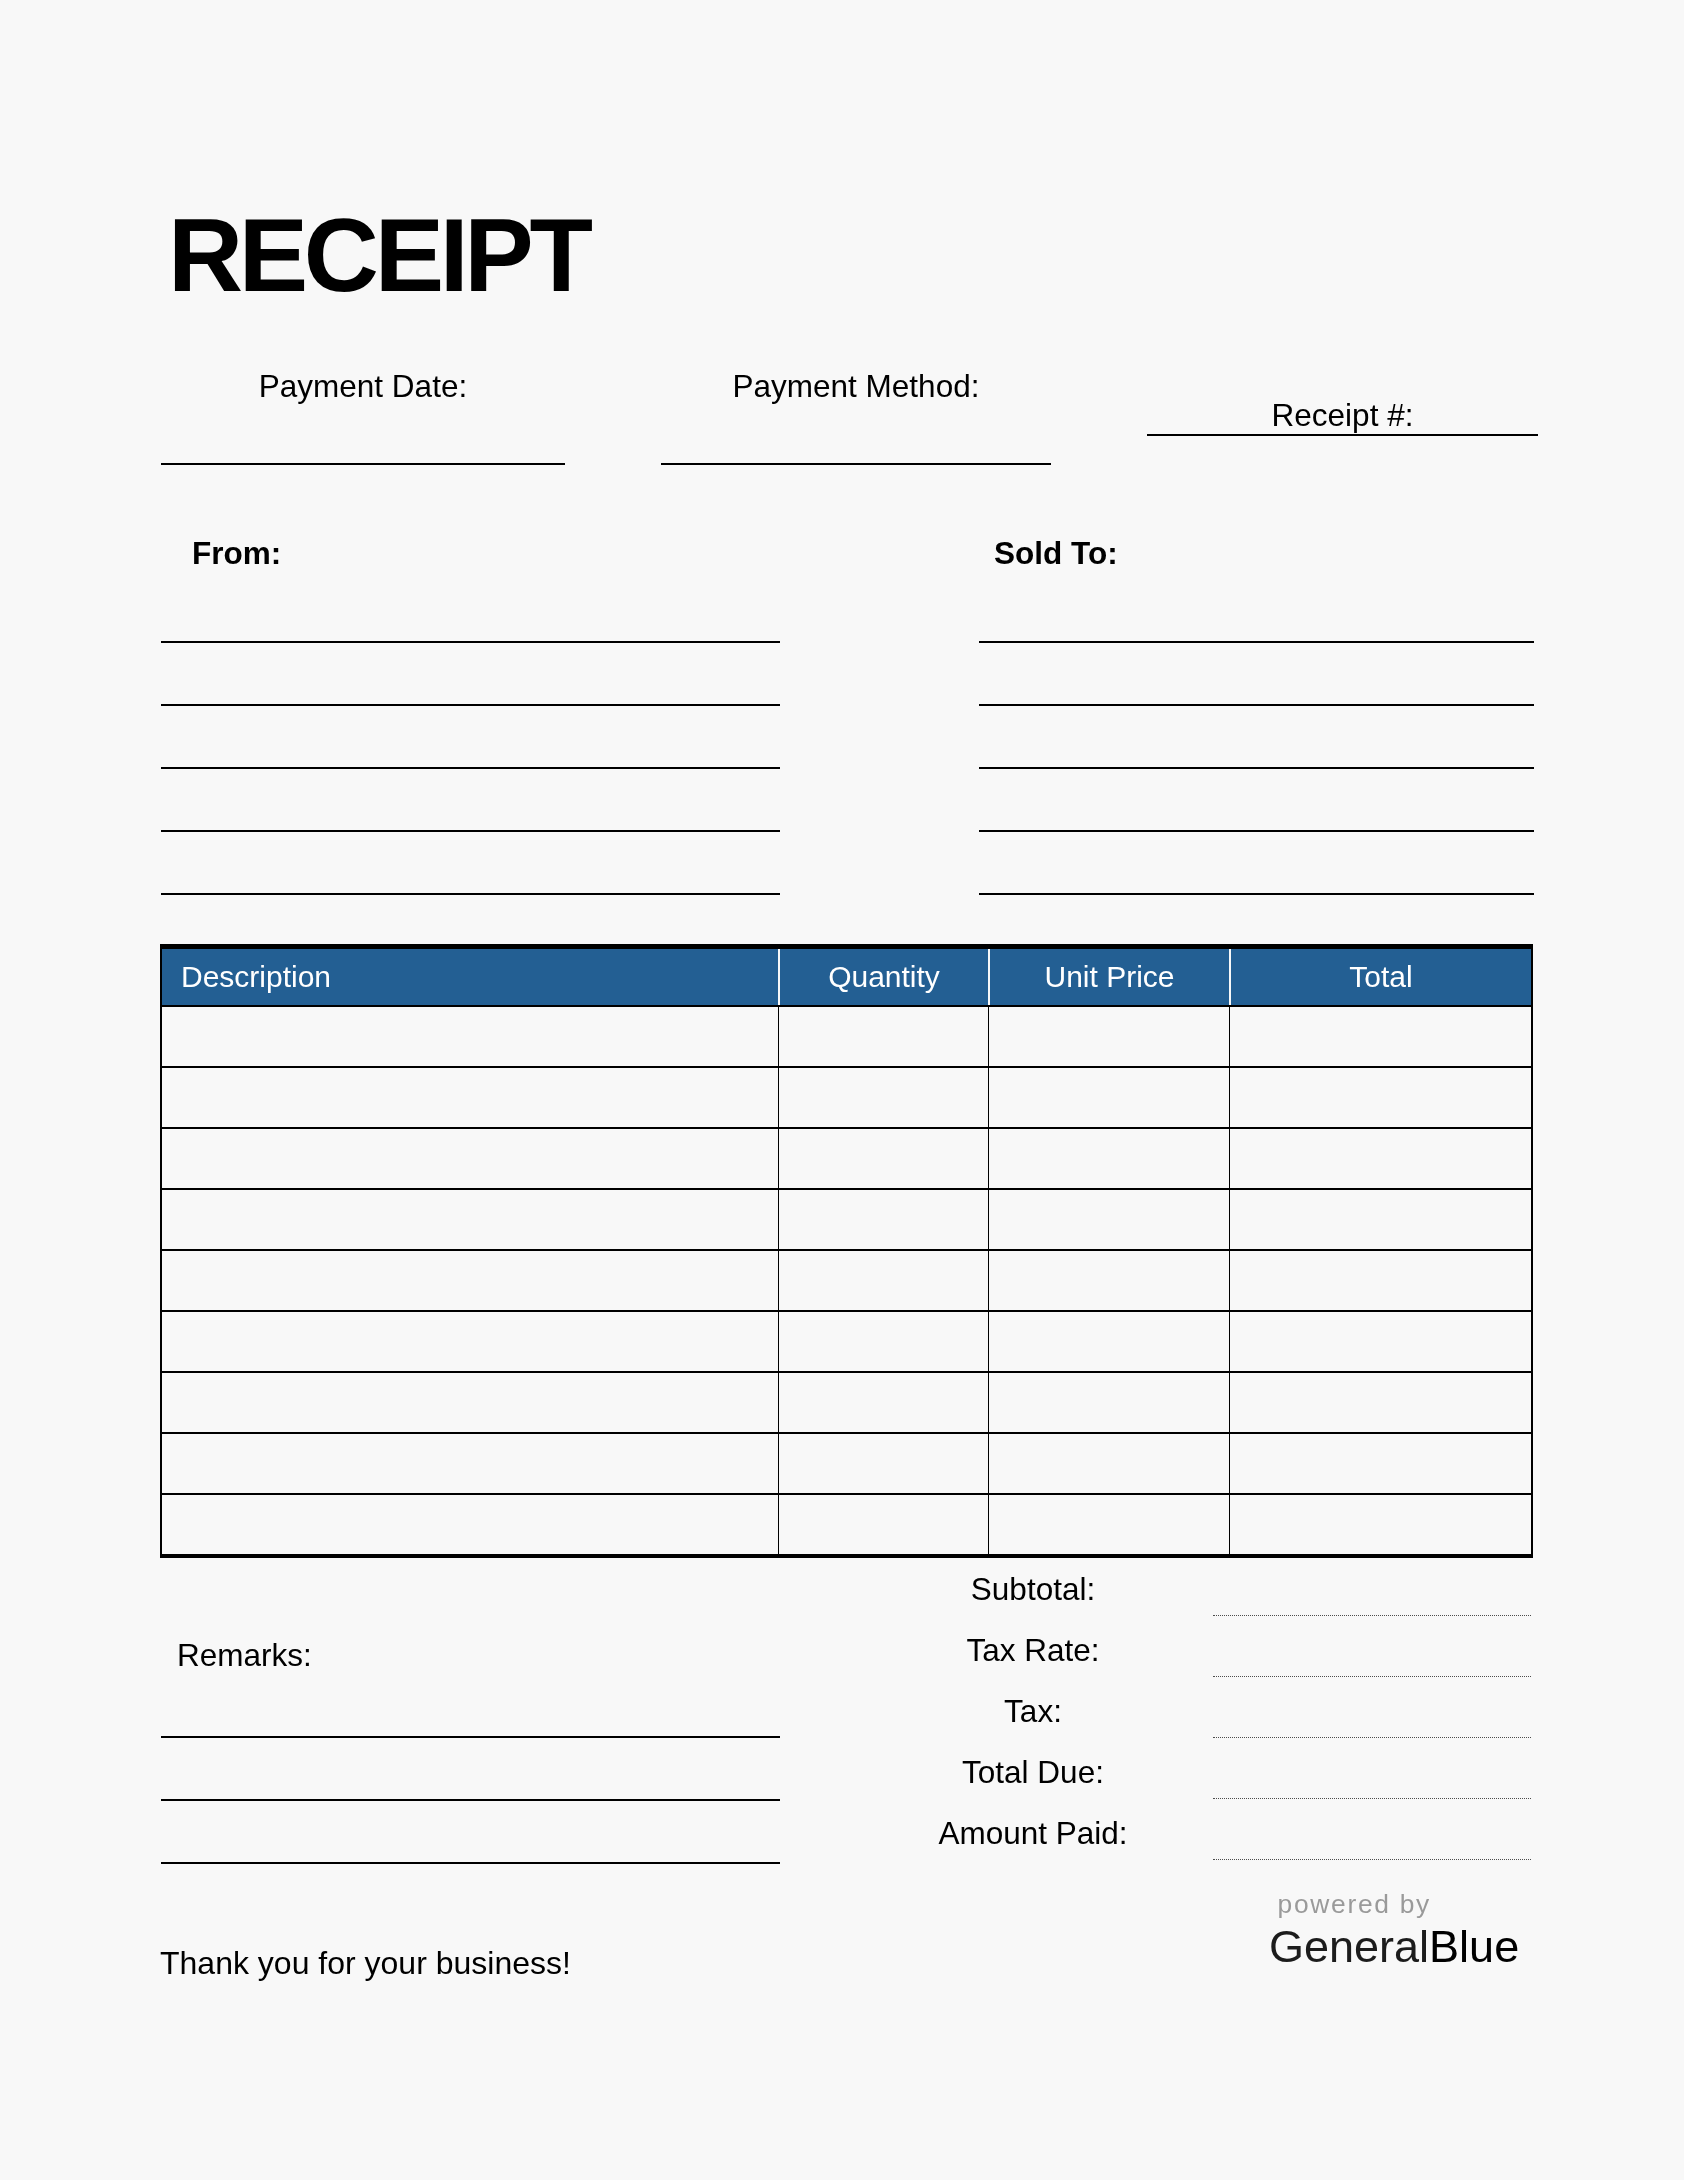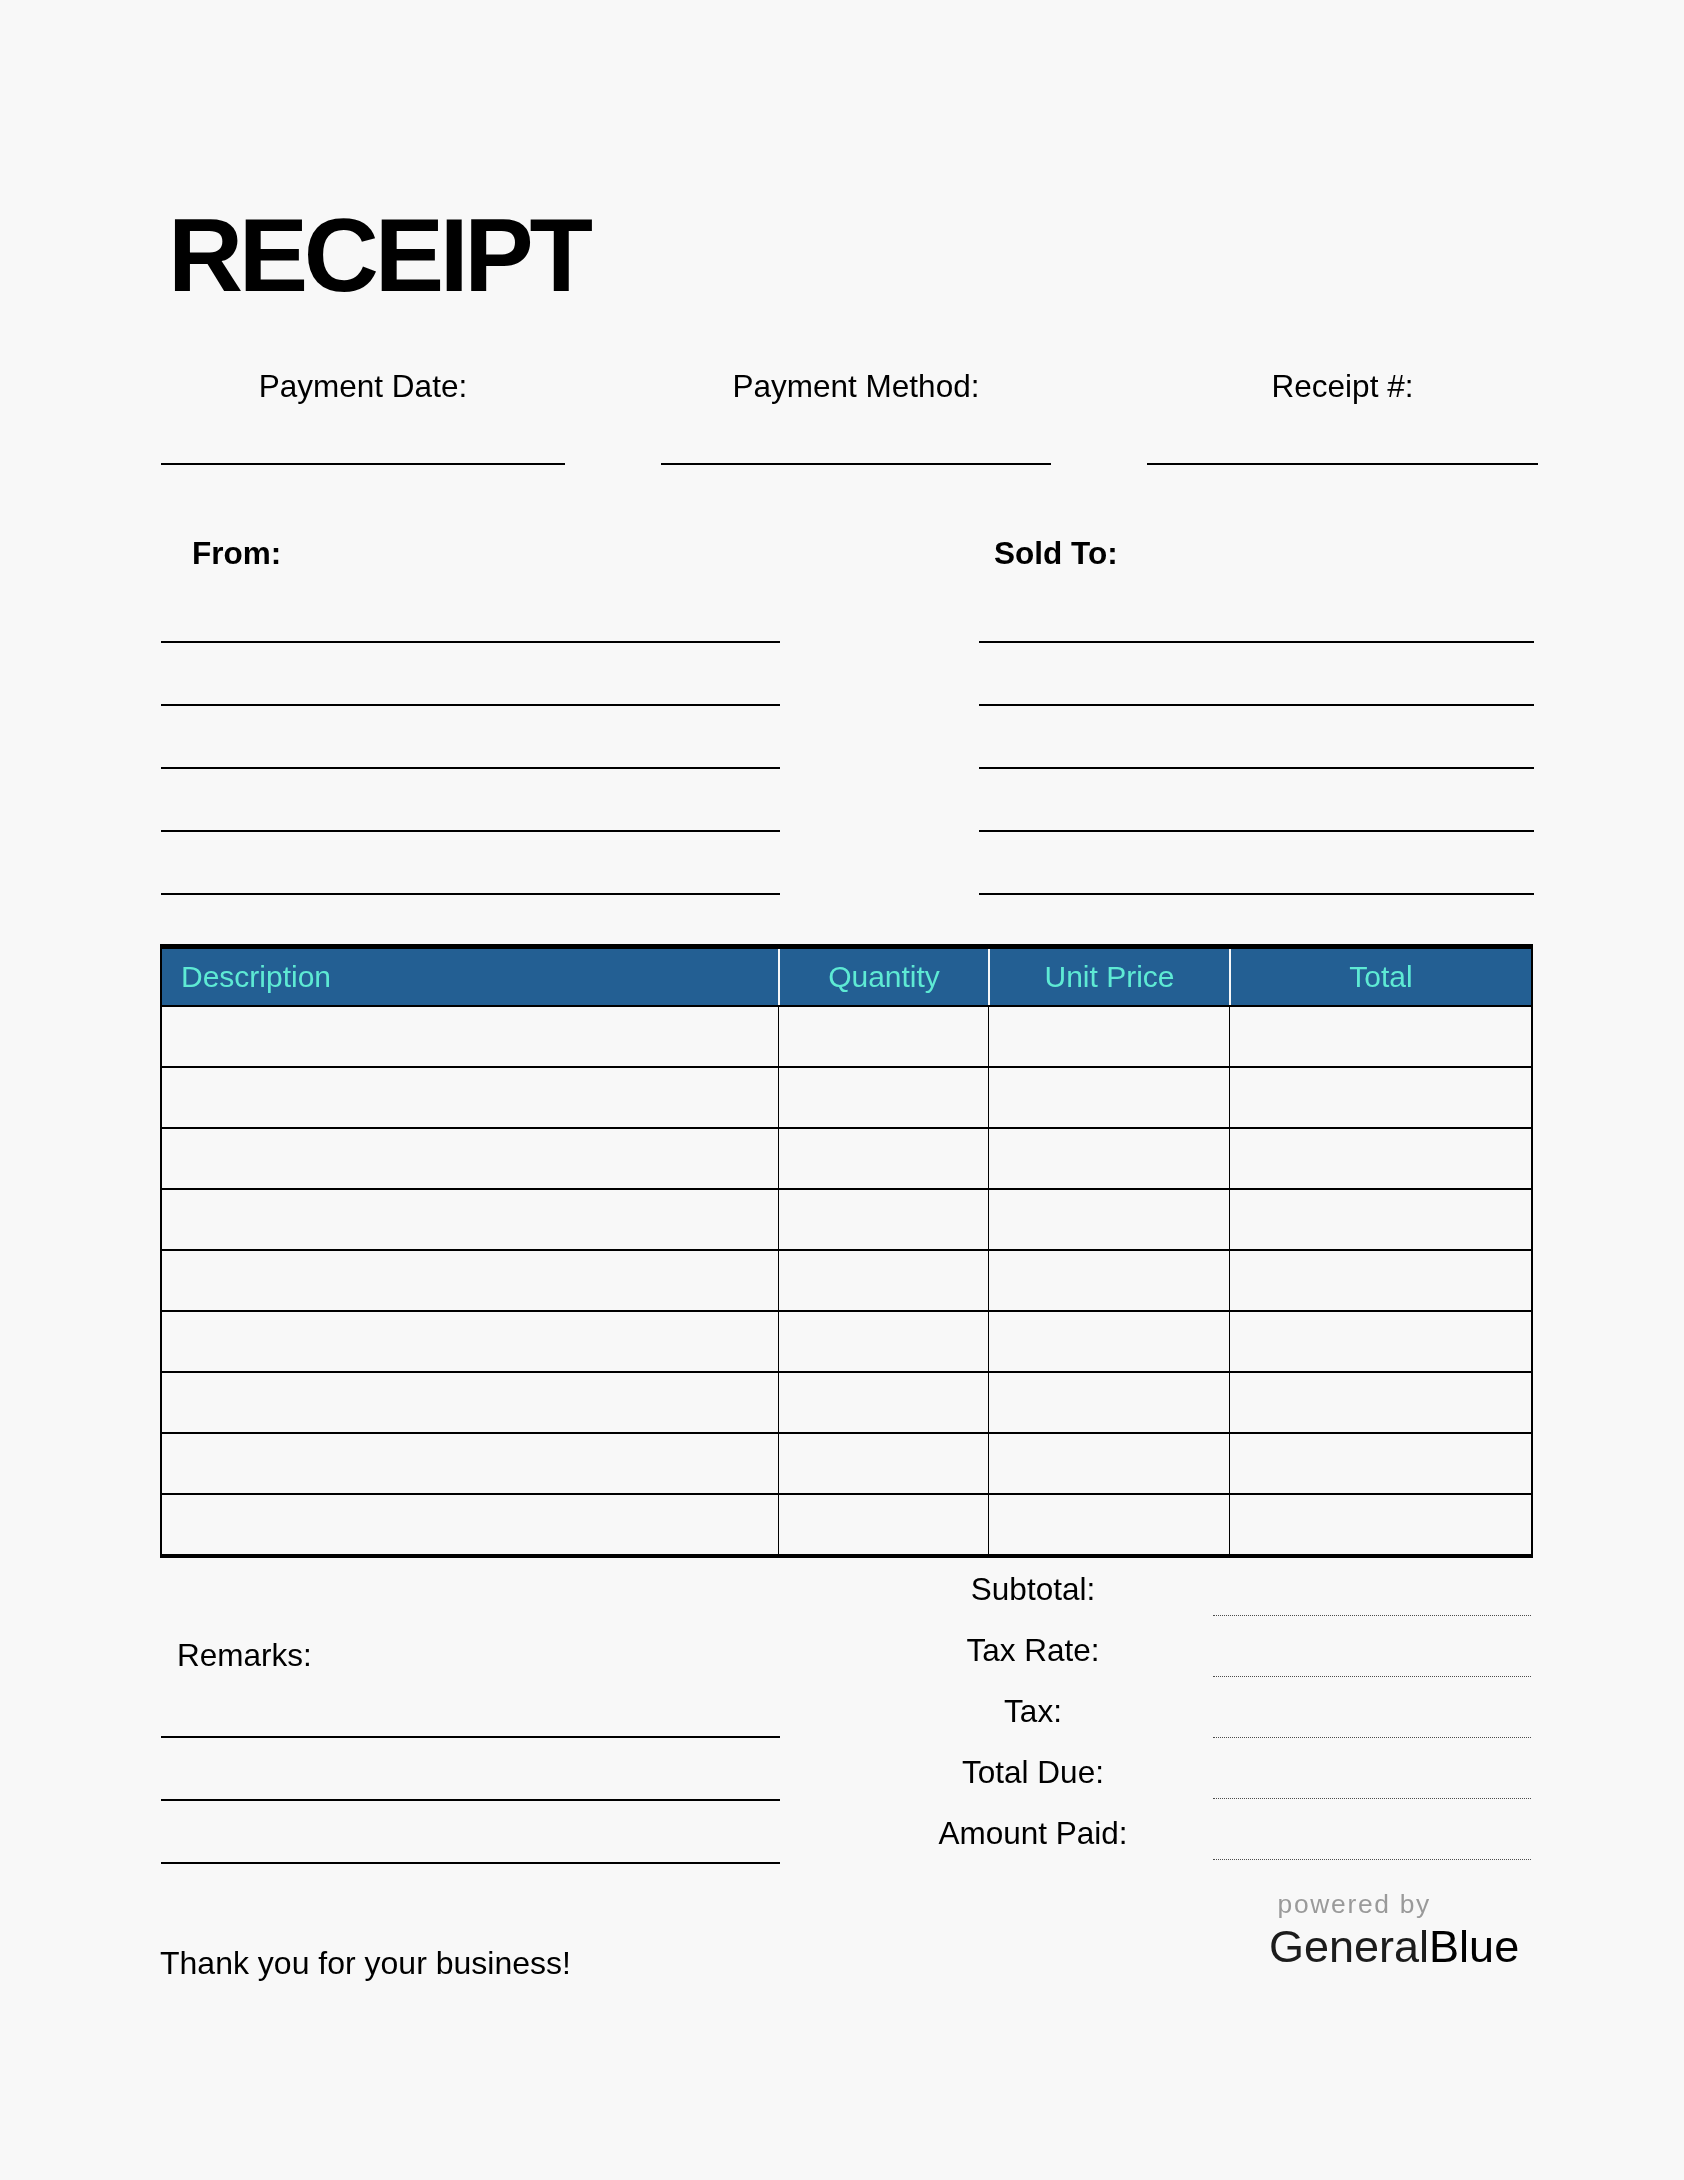--- a/index.html
+++ b/index.html
@@ -18,21 +18,21 @@
     line-height:1;
   }
   
   .fields-row{
     position:absolute;left:161px;top:358px;width:1377px;height:107px;
     display:flex;justify-content:space-between;gap:19px;
   }
   .field{display:flex;flex-direction:column;justify-content:space-between;}
   .field:nth-child(1){width:404px;}
   .field:nth-child(2){width:390px;}
-  .field:nth-child(3){width:391px;}
+  .field:nth-child(3){width:391px;justify-content:center;}
   .field .flabel{font-size:31.5px;text-align:center;padding-top:10.2px;}
   .field .fline{border-bottom:2.6px solid #000;width:100%;height:0;}
   
   .party-label{position:absolute;font-size:31.5px;font-weight:700;}
   .from-label{left:177px;top:535px;margin-left:15px;}
   .soldto-label{left:994px;top:535px;}
   .wlines{position:absolute;}
   .from-lines{left:161px;top:580px;width:619px;}
   .soldto-lines{left:979px;top:580px;width:555px;}
   .wline{height:61px;border-bottom:2.6px solid #000;}
@@ -40,21 +40,21 @@
   .items-table{
     position:absolute;left:160px;top:944px;width:1373px;
     box-sizing:border-box;
     border:2.6px solid #000;border-top-width:5.1px;border-bottom-width:4.3px;
   }
   .thead{
     display:grid;grid-template-columns:616px 210px 241px 1fr;
     height:56px;background:#235f93;
   }
   .th{
-    color:#5eead4;font-size:30px;display:flex;align-items:center;justify-content:center;
+    color:#ffffff;font-size:30px;display:flex;align-items:center;justify-content:center;
     box-sizing:border-box;
   }
   .th:first-child{justify-content:flex-start;padding-left:19px;}
   .th + .th{border-left:2.6px solid #f8f8f8;}
   .trow{
     display:grid;grid-template-columns:616px 210px 241px 1fr;
     height:61px;border-top:2.6px solid #000;box-sizing:border-box;
   }
   .td{box-sizing:border-box;}
   .td + .td{border-left:1.7px solid #000;}

